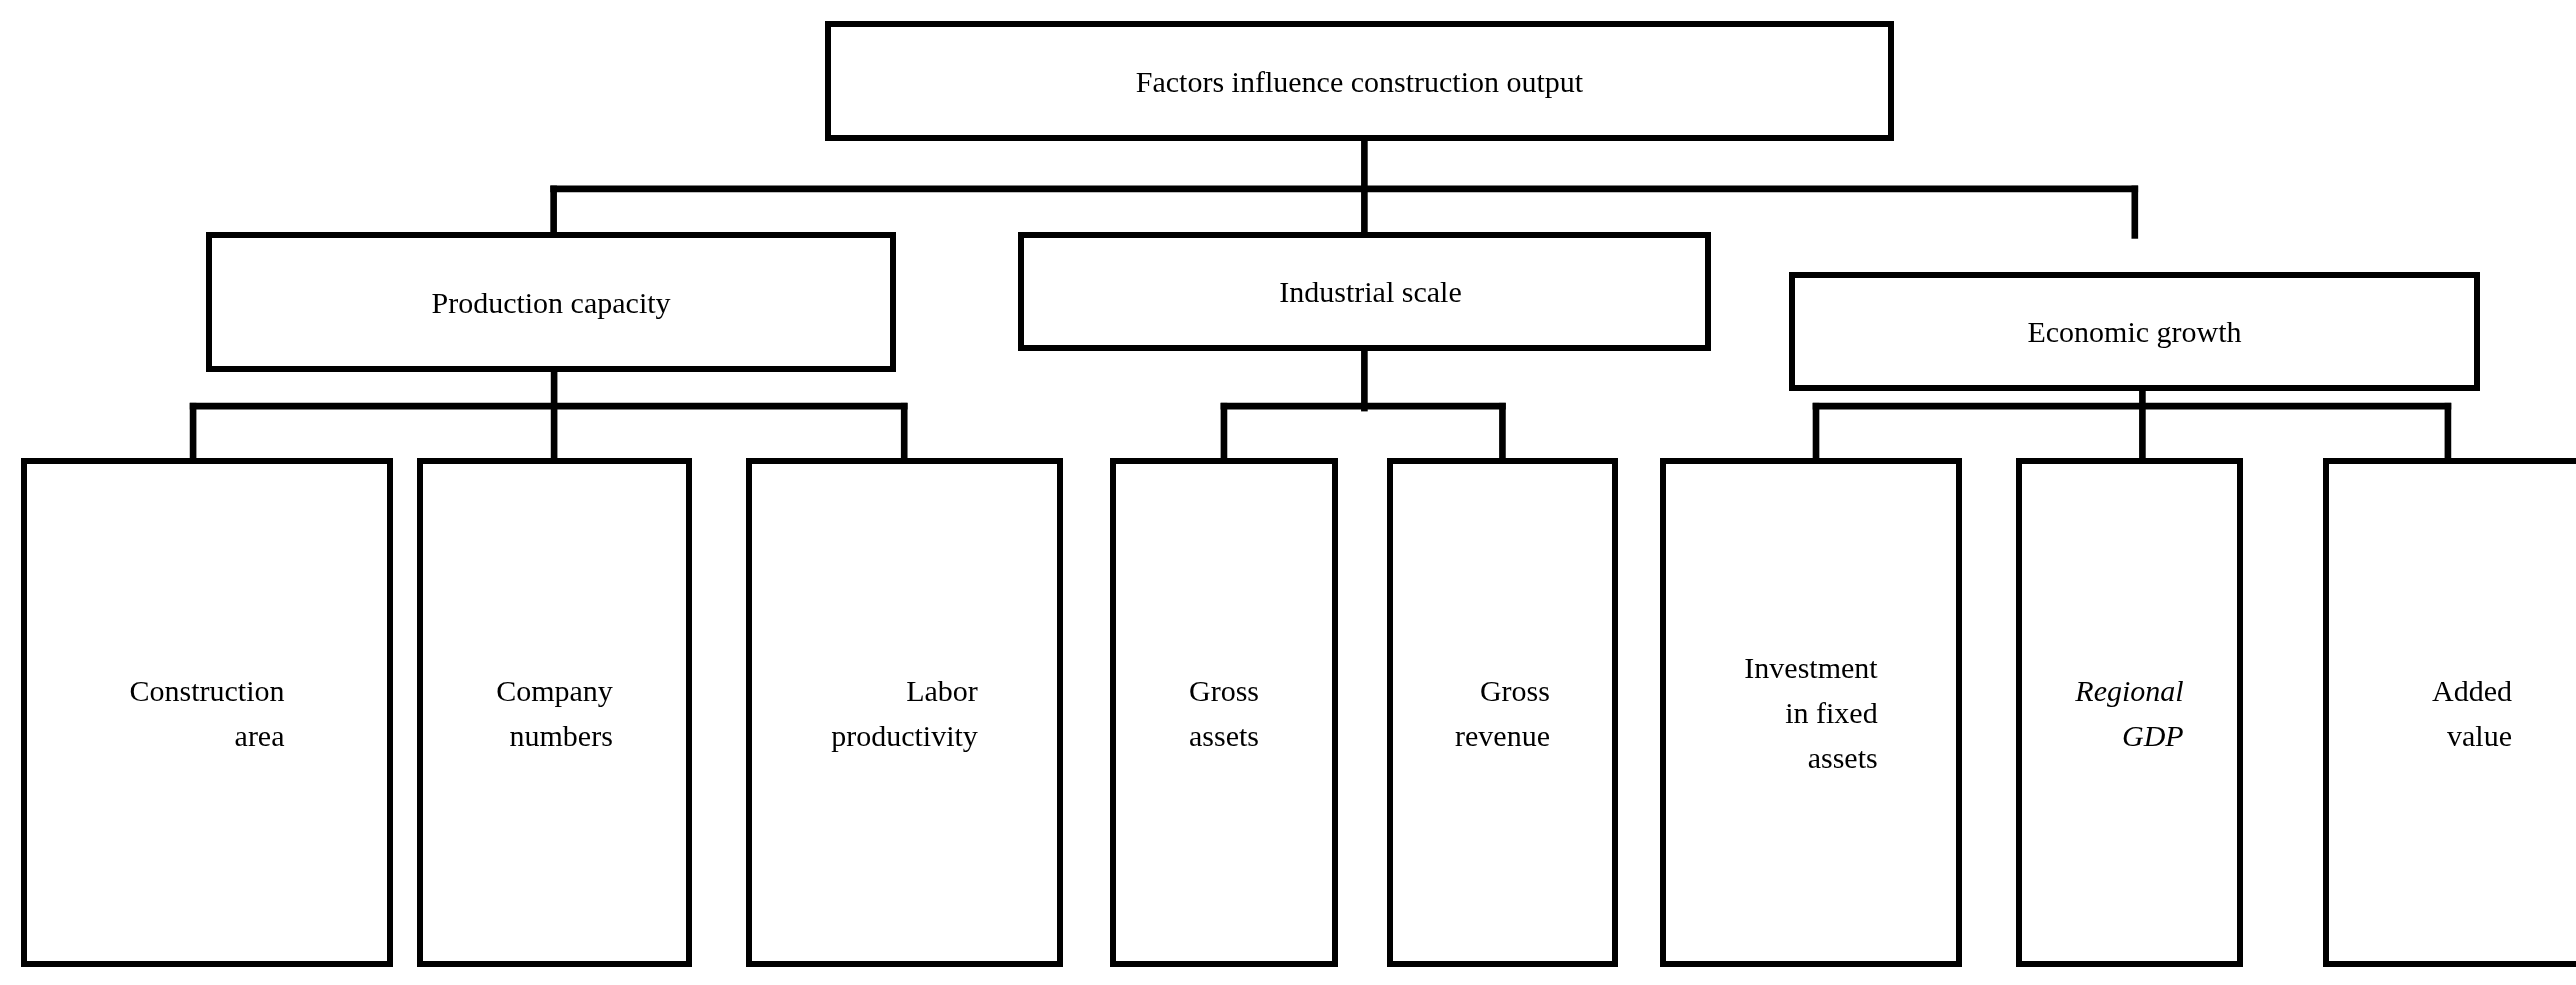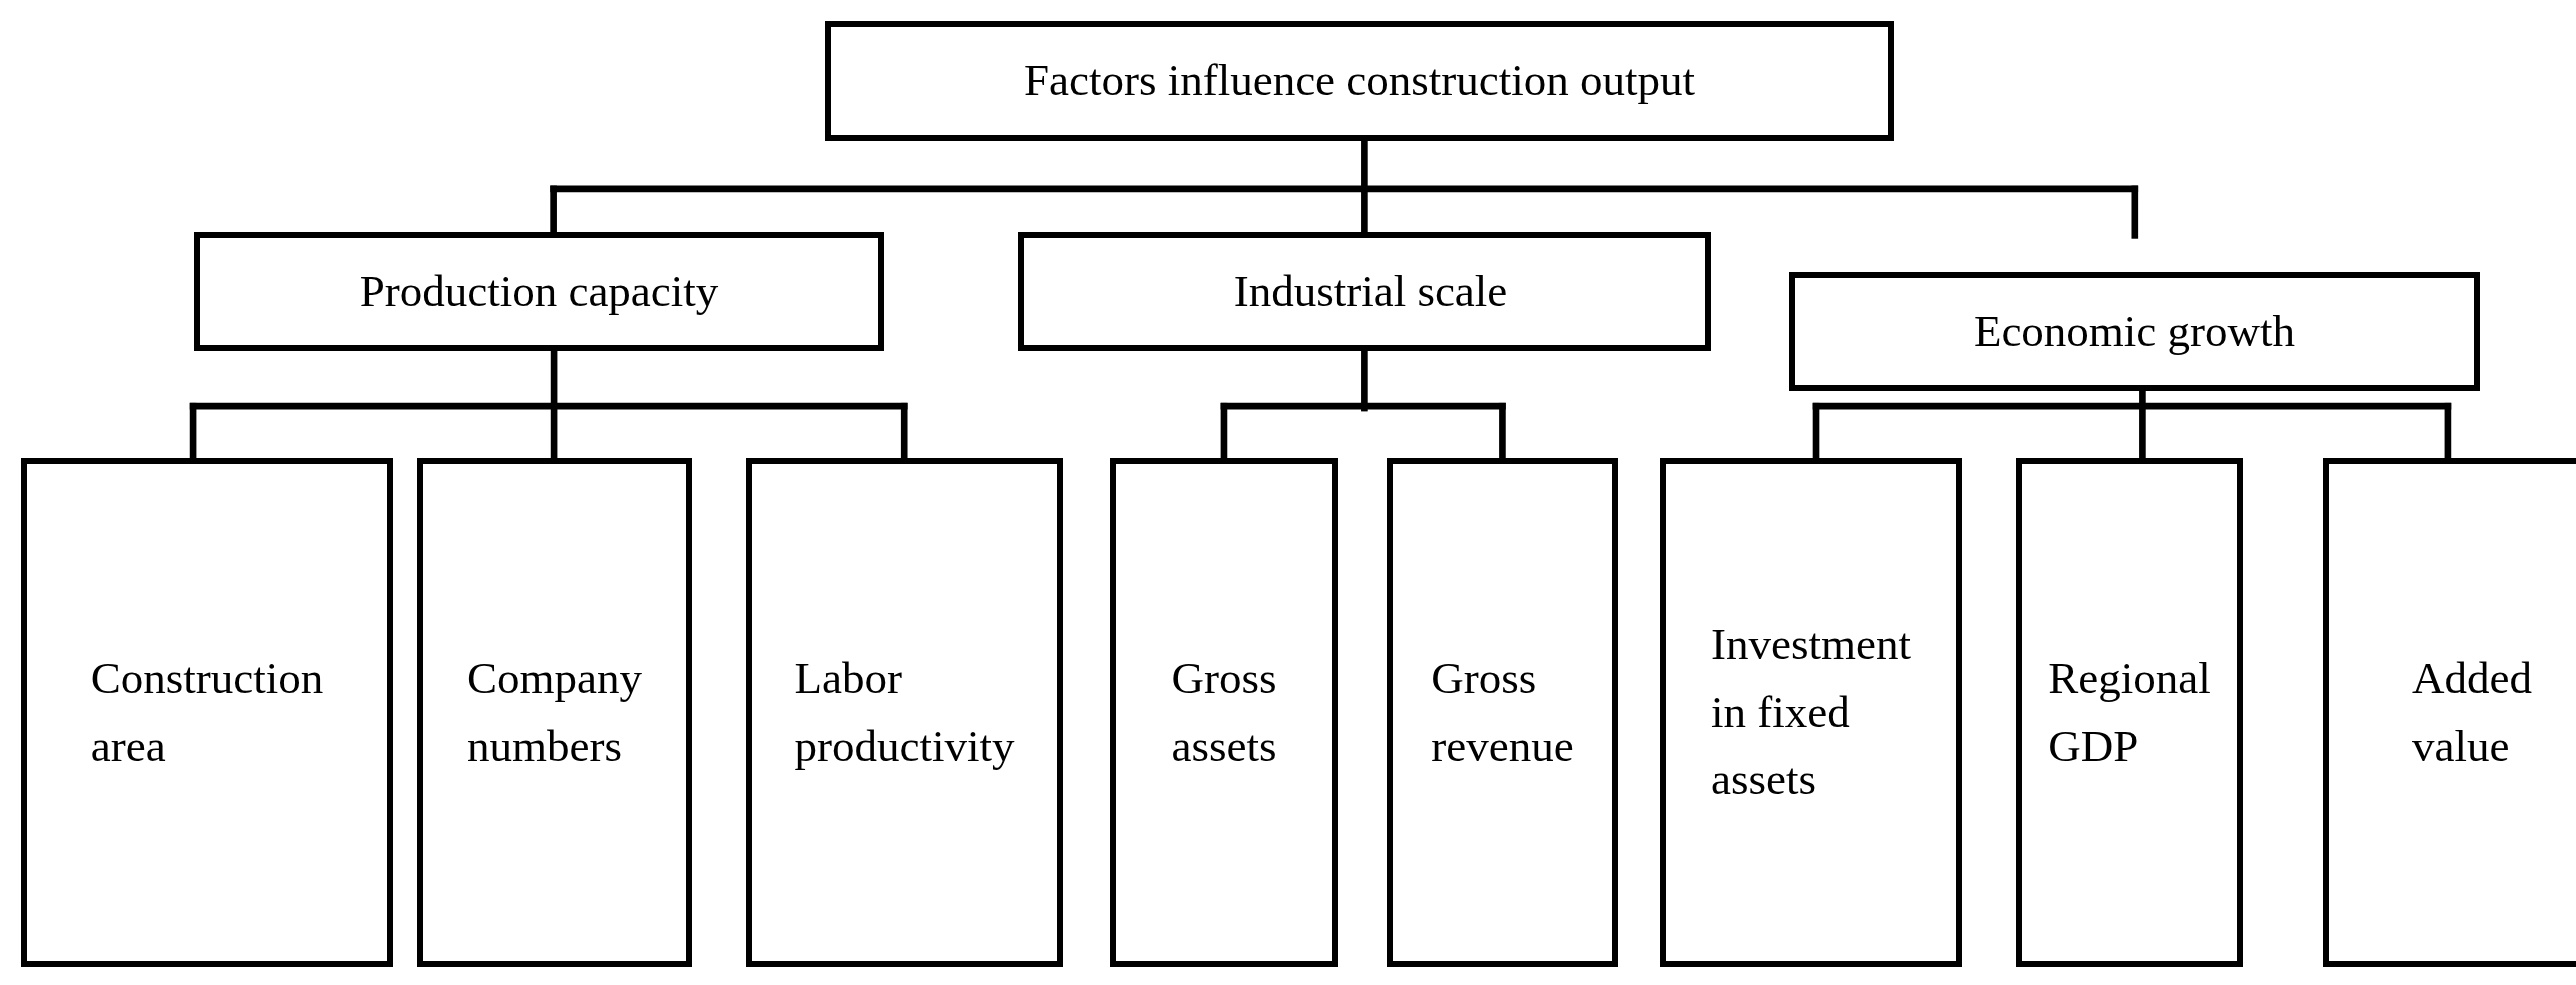--- a/index.html
+++ b/index.html
@@ -26,41 +26,41 @@
     position: absolute;
     box-sizing: border-box;
     background: #ffffff;
     border: 6.6px solid #000000;
     display: flex;
     align-items: center;
     justify-content: center;
   }
   .node .label {
     display: block;
-    font-size: 45px;
+    font-size: 30px;
     line-height: 1.5;
     color: #000000;
-    text-align: left;
+    text-align: right;
     white-space: pre-line;
   }
   
   .n-root  { left: 825px;  top: 21px;  width: 1069px; height: 120px; }
   
-  .n-pc    { left: 194px;  top: 232px; width: 690px;  height: 119px; }
+  .n-pc    { left: 206px;  top: 232px; width: 690px;  height: 140px; }
   .n-is    { left: 1018px; top: 232px; width: 693px;  height: 119px; padding-left: 12px; }
   .n-eg    { left: 1789px; top: 232px; width: 691px;  height: 119px; margin-top: 40px; }
   
   .n-leaf  { top: 458px; height: 509px; }
   .n-ca    { left: 21px;   width: 372px; }
   .n-cn    { left: 417px;  width: 275px; }
   .n-lp    { left: 746px;  width: 317px; }
   .n-ga    { left: 1110px; width: 228px; }
   .n-gr    { left: 1387px; width: 231px; }
   .n-ifa   { left: 1660px; width: 302px; }
-  .n-rgdp  { left: 2016px; width: 227px; }
+  .n-rgdp  { left: 2016px; width: 227px; font-style: italic; }
   .n-av    { left: 2323px; width: 298px; }
 </style>
 </head>
 <body>
 
 <div class="canvas">
 
   <svg class="connectors" viewBox="0 0 2715 1039" xmlns="http://www.w3.org/2000/svg" stroke="#000000" stroke-width="7" stroke-linecap="square">
     <g>
       <line x1="1438" y1="145" x2="1438" y2="248"></line>

